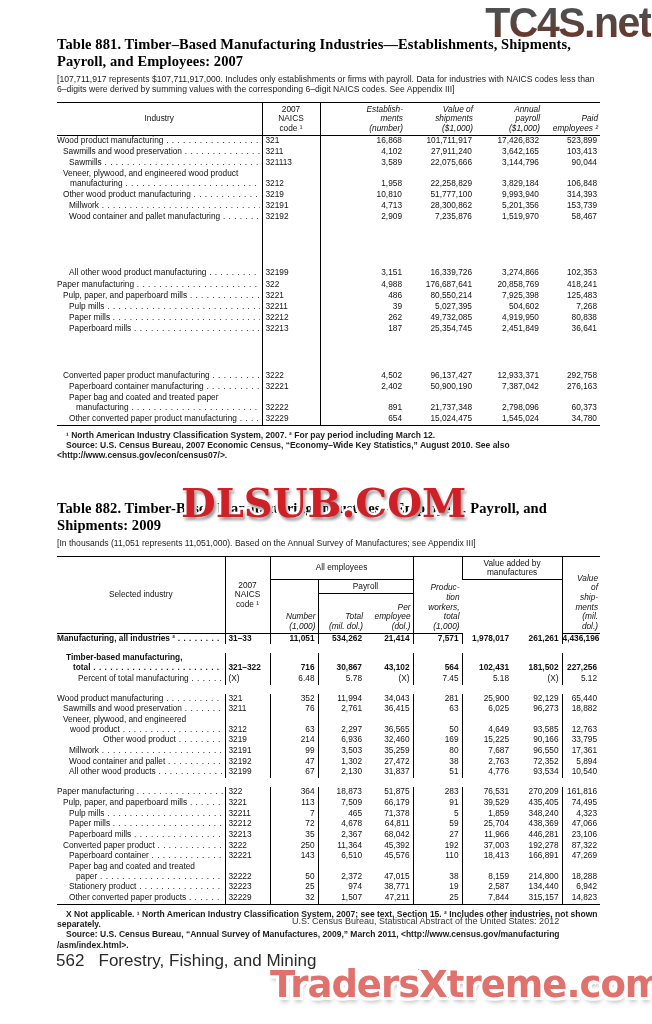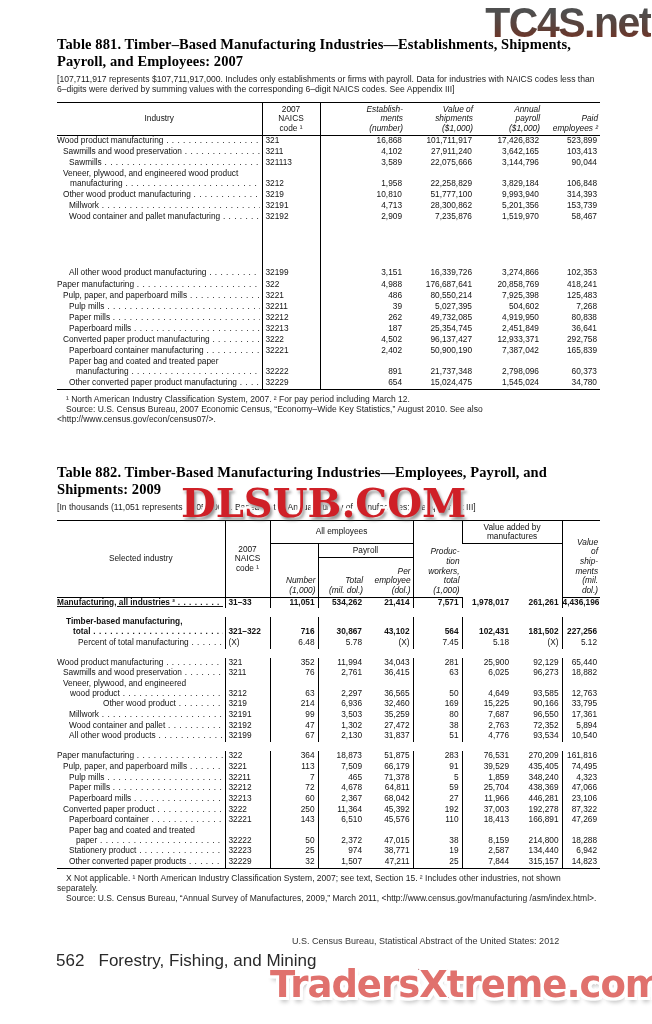--- a/index.html
+++ b/index.html
@@ -25,27 +25,27 @@
   td.naics{text-align:left;padding:0 2px 1px 3px;white-space:nowrap;overflow:hidden;}
   td.num{text-align:right;padding:0 3px 1px 0;white-space:nowrap;overflow:hidden;}
   td.lblcell{overflow:hidden;padding:0 2px 1px 0;}
   .lline{overflow:hidden;white-space:nowrap;}
   .dots::after{content:" . . . . . . . . . . . . . . . . . . . . . . . . . . . . . . . . . . . . . . . . . . . . . . . . . . . . . . . . . . . . . . . . . . . .";letter-spacing:0.5px;}
   tr.bold td{font-weight:bold;}
   tr.spacer td{height:9px;border:none;}
   #t881 tbody tr td{padding-top:0.4px;}
 
   
-  .fn{font-size:8.5px;line-height:10.2px;margin-top:4px;width:541px;color:#1c1c1c;}
+  .fn{font-size:8.5px;line-height:10.2px;margin-top:4px;width:541px;color:#1c1c1c;font-weight:bold;}
   .fn p{margin:0;}
   .fn p.ind{text-indent:9px;}
 
   
   .footer-left{position:absolute;left:56px;top:951px;font-size:17px;color:#2a2a2a;white-space:pre;}
-  .footer-right{position:absolute;left:292px;top:936px;font-size:9px;color:#333;}
+  .footer-right{position:absolute;left:292px;top:916px;font-size:9px;color:#333;}
 
   
   .wm-top{position:absolute;top:0px;right:1px;font-family:"Liberation Sans",sans-serif;
           font-weight:bold;font-size:41px;letter-spacing:-1.5px;
           background:linear-gradient(to bottom,#4f4f4f 25%,#5c4038 60%,#7e2e1e 95%);
           -webkit-background-clip:text;background-clip:text;color:transparent;
           transform:scaleY(1.02);}
   .wm-mid{position:absolute;left:181px;top:479px;font-family:"DejaVu Serif",serif;
           font-weight:bold;font-size:40px;letter-spacing:0px;color:#cf2027;
           -webkit-text-stroke:5px #fff;paint-order:stroke fill;
@@ -222,37 +222,37 @@
               <div class="lline" style="padding-left: 12px;"><span>Paperboard mills</span><span class="dots"></span></div>
             </td>
             <td class="naics bl">32213</td>
             <td class="num bl">187</td>
             <td class="num">25,354,745</td>
             <td class="num">2,451,849</td>
             <td class="num">36,641</td>
           </tr>
           <tr>
             <td class="lblcell">
-              <div class="lline" style="padding-left: 6px;"><span>Converted paper product manufacturing</span><span class="dots"></span></div>
+              <div class="lline" style="padding-left: 6px; margin-top: 36px;"><span>Converted paper product manufacturing</span><span class="dots"></span></div>
             </td>
             <td class="naics bl">3222</td>
             <td class="num bl">4,502</td>
             <td class="num">96,137,427</td>
             <td class="num">12,933,371</td>
             <td class="num">292,758</td>
           </tr>
           <tr>
             <td class="lblcell">
               <div class="lline" style="padding-left: 12px;"><span>Paperboard container manufacturing</span><span class="dots"></span></div>
             </td>
             <td class="naics bl">32221</td>
             <td class="num bl">2,402</td>
             <td class="num">50,900,190</td>
             <td class="num">7,387,042</td>
-            <td class="num">165,839</td>
+            <td class="num">276,163</td>
           </tr>
           <tr>
             <td class="lblcell">
               <div class="lline" style="padding-left: 12px;"><span>Paper bag and coated and treated paper</span></div>
               <div class="lline" style="padding-left: 19px;"><span>manufacturing</span><span class="dots"></span></div>
             </td>
             <td class="naics bl">32222</td>
             <td class="num bl">891</td>
             <td class="num">21,737,348</td>
             <td class="num">2,798,096</td>
@@ -321,21 +321,21 @@
           <th class="h-num bl">Total
 (mil. dol.)</th>
           <th class="h-num">Per
 employee
 (dol.)</th>
         </tr>
       </thead>
       <tbody id="t882-body">
           <tr class="bold">
             <td class="lblcell">
-              <div class="lline" style="padding-left: 0px; text-decoration: underline;"><span>Manufacturing, all industries ²</span><span class="dots"></span></div>
+              <div class="lline" style="padding-left: 0px;"><span>Manufacturing, all industries ²</span><span class="dots"></span></div>
             </td>
             <td class="naics bl">31–33</td>
             <td class="num bl">11,051</td>
             <td class="num bl">534,262</td>
             <td class="num">21,414</td>
             <td class="num bl">7,571</td>
             <td class="num bl">1,978,017</td>
             <td class="num">261,261</td>
             <td class="num bl">4,436,196</td>
           </tr>
@@ -517,21 +517,21 @@
             <td class="num bl">59</td>
             <td class="num bl">25,704</td>
             <td class="num">438,369</td>
             <td class="num bl">47,066</td>
           </tr>
           <tr>
             <td class="lblcell">
               <div class="lline" style="padding-left: 12px;"><span>Paperboard mills</span><span class="dots"></span></div>
             </td>
             <td class="naics bl">32213</td>
-            <td class="num bl">60</td>
+            <td class="num bl">35</td>
             <td class="num bl">2,367</td>
             <td class="num">68,042</td>
             <td class="num bl">27</td>
             <td class="num bl">11,966</td>
             <td class="num">446,281</td>
             <td class="num bl">23,106</td>
           </tr>
           <tr>
             <td class="lblcell">
               <div class="lline" style="padding-left: 6px;"><span>Converted paper product</span><span class="dots"></span></div>

